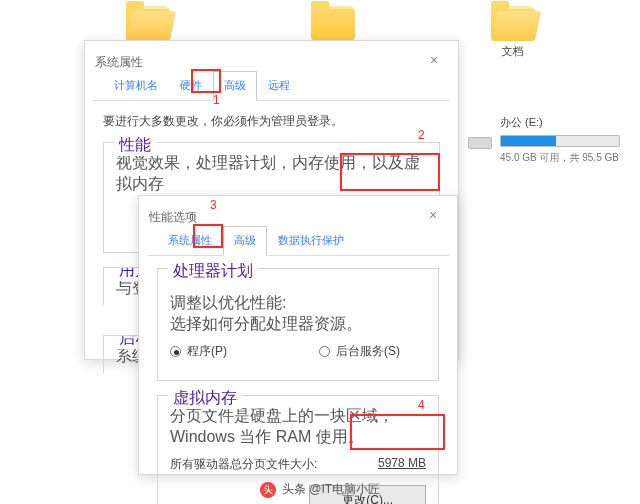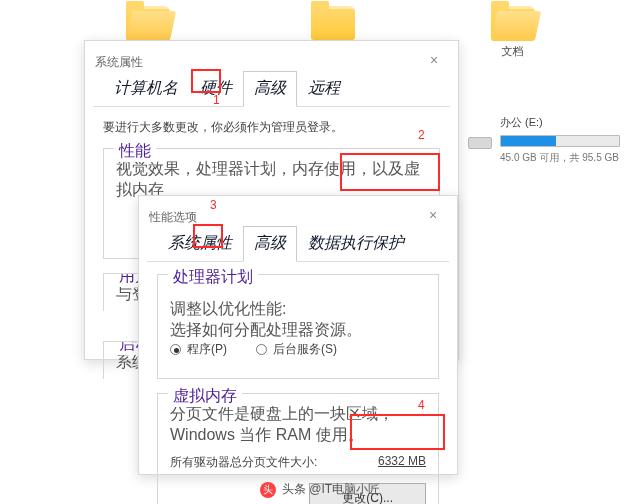--- a/index.html
+++ b/index.html
@@ -58,23 +58,23 @@
   }
   .titlebar .closebtn {
     width: 28px; height: 20px; text-align: center;
     color: #888; font-size: 14px; line-height: 18px; cursor: pointer;
   }
   .tabs {
     display: flex; padding: 0 10px; border-bottom: 1px solid #ddd;
     margin: 0 8px;
   }
   .tab {
-    padding: 6px 10px 7px; font-size: 16px; color: #0f172a;
+    padding: 6px 10px 7px; font-size: 11px; color: #3b82f6;
     border: 1px solid transparent; border-bottom: none;
-    cursor: pointer; margin-bottom: -1px; font-style: italic;
+    cursor: pointer; margin-bottom: -1px;
   }
   .tab.active {
     border-color: #ccc; background: #fff;
     border-bottom: 1px solid #fff;
   }
   .body { padding: 12px 18px; }
   .note { font-size: 12px; color: #444; margin-bottom: 12px; }
   .group {
     border: 1px solid #d6d6d6; padding: 10px 12px 14px;
     margin-bottom: 14px; position: relative;
@@ -93,21 +93,21 @@
   .cutoff { border-bottom: none; }
 
   .marker {
     position: absolute; color: #ff2a2a; font-size: 12px;
     font-family: Arial;
   }
   .redbox {
     position: absolute; border: 2px solid #ff2a2a; pointer-events: none;
   }
 
-  .radio-row { margin: 0 0 6px; display: flex; gap: 29px; }
+  .radio-row { margin: 8px 0 6px; display: flex; gap: 92px; }
   .radio-item { font-size: 12px; color: #444; }
   .radio-dot {
     display: inline-block; width: 11px; height: 11px;
     border: 1px solid #777; border-radius: 50%;
     vertical-align: -2px; margin-right: 6px; background: #fff;
   }
   .radio-dot.sel::after {
     content: ""; display: block; width: 5px; height: 5px;
     background: #333; border-radius: 50%; margin: 3px;
   }
@@ -216,21 +216,21 @@
             <span class="radio-dot"></span><span>后台服务(S)</span>
           </label>
         </div>
       </div>
 
       <div class="group" style="border-bottom:none;">
         <span class="legend">虚拟内存</span>
         <div class="desc">分页文件是硬盘上的一块区域，Windows 当作 RAM 使用。</div>
         <div class="kv">
           <span>所有驱动器总分页文件大小:</span>
-          <span class="underlined">6332 MB</span>
+          <span class="underlined">5978 MB</span>
         </div>
         <div class="btnrow">
           <button class="btn">更改(C)...</button>
         </div>
       </div>
 
     </div>
   </div>
 
   <div class="marker" style="left:210px; top:198px;">3</div>

